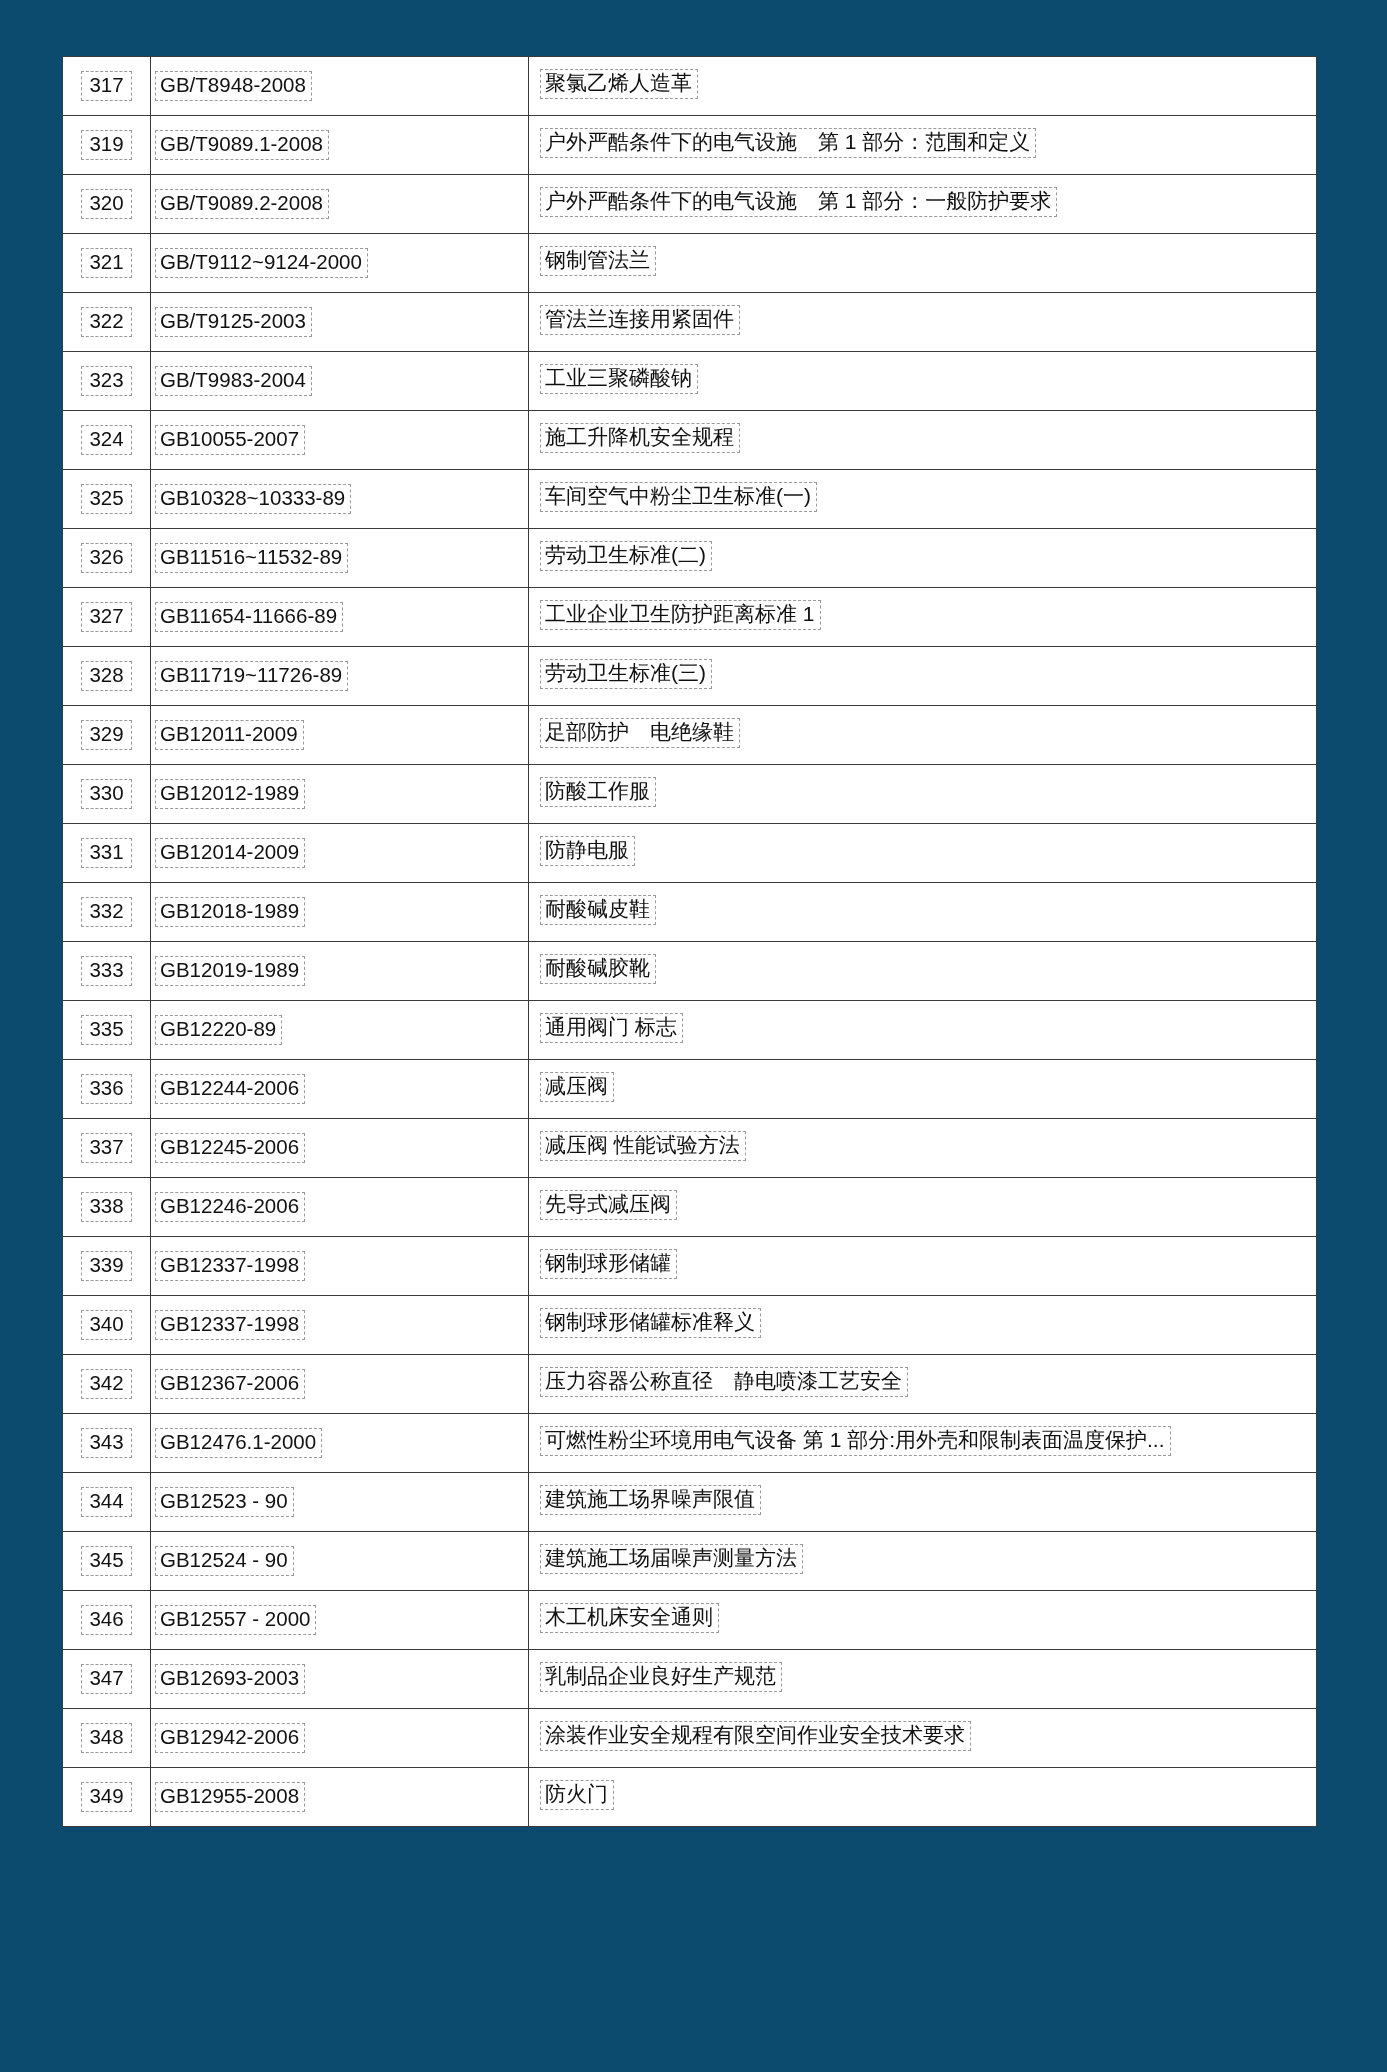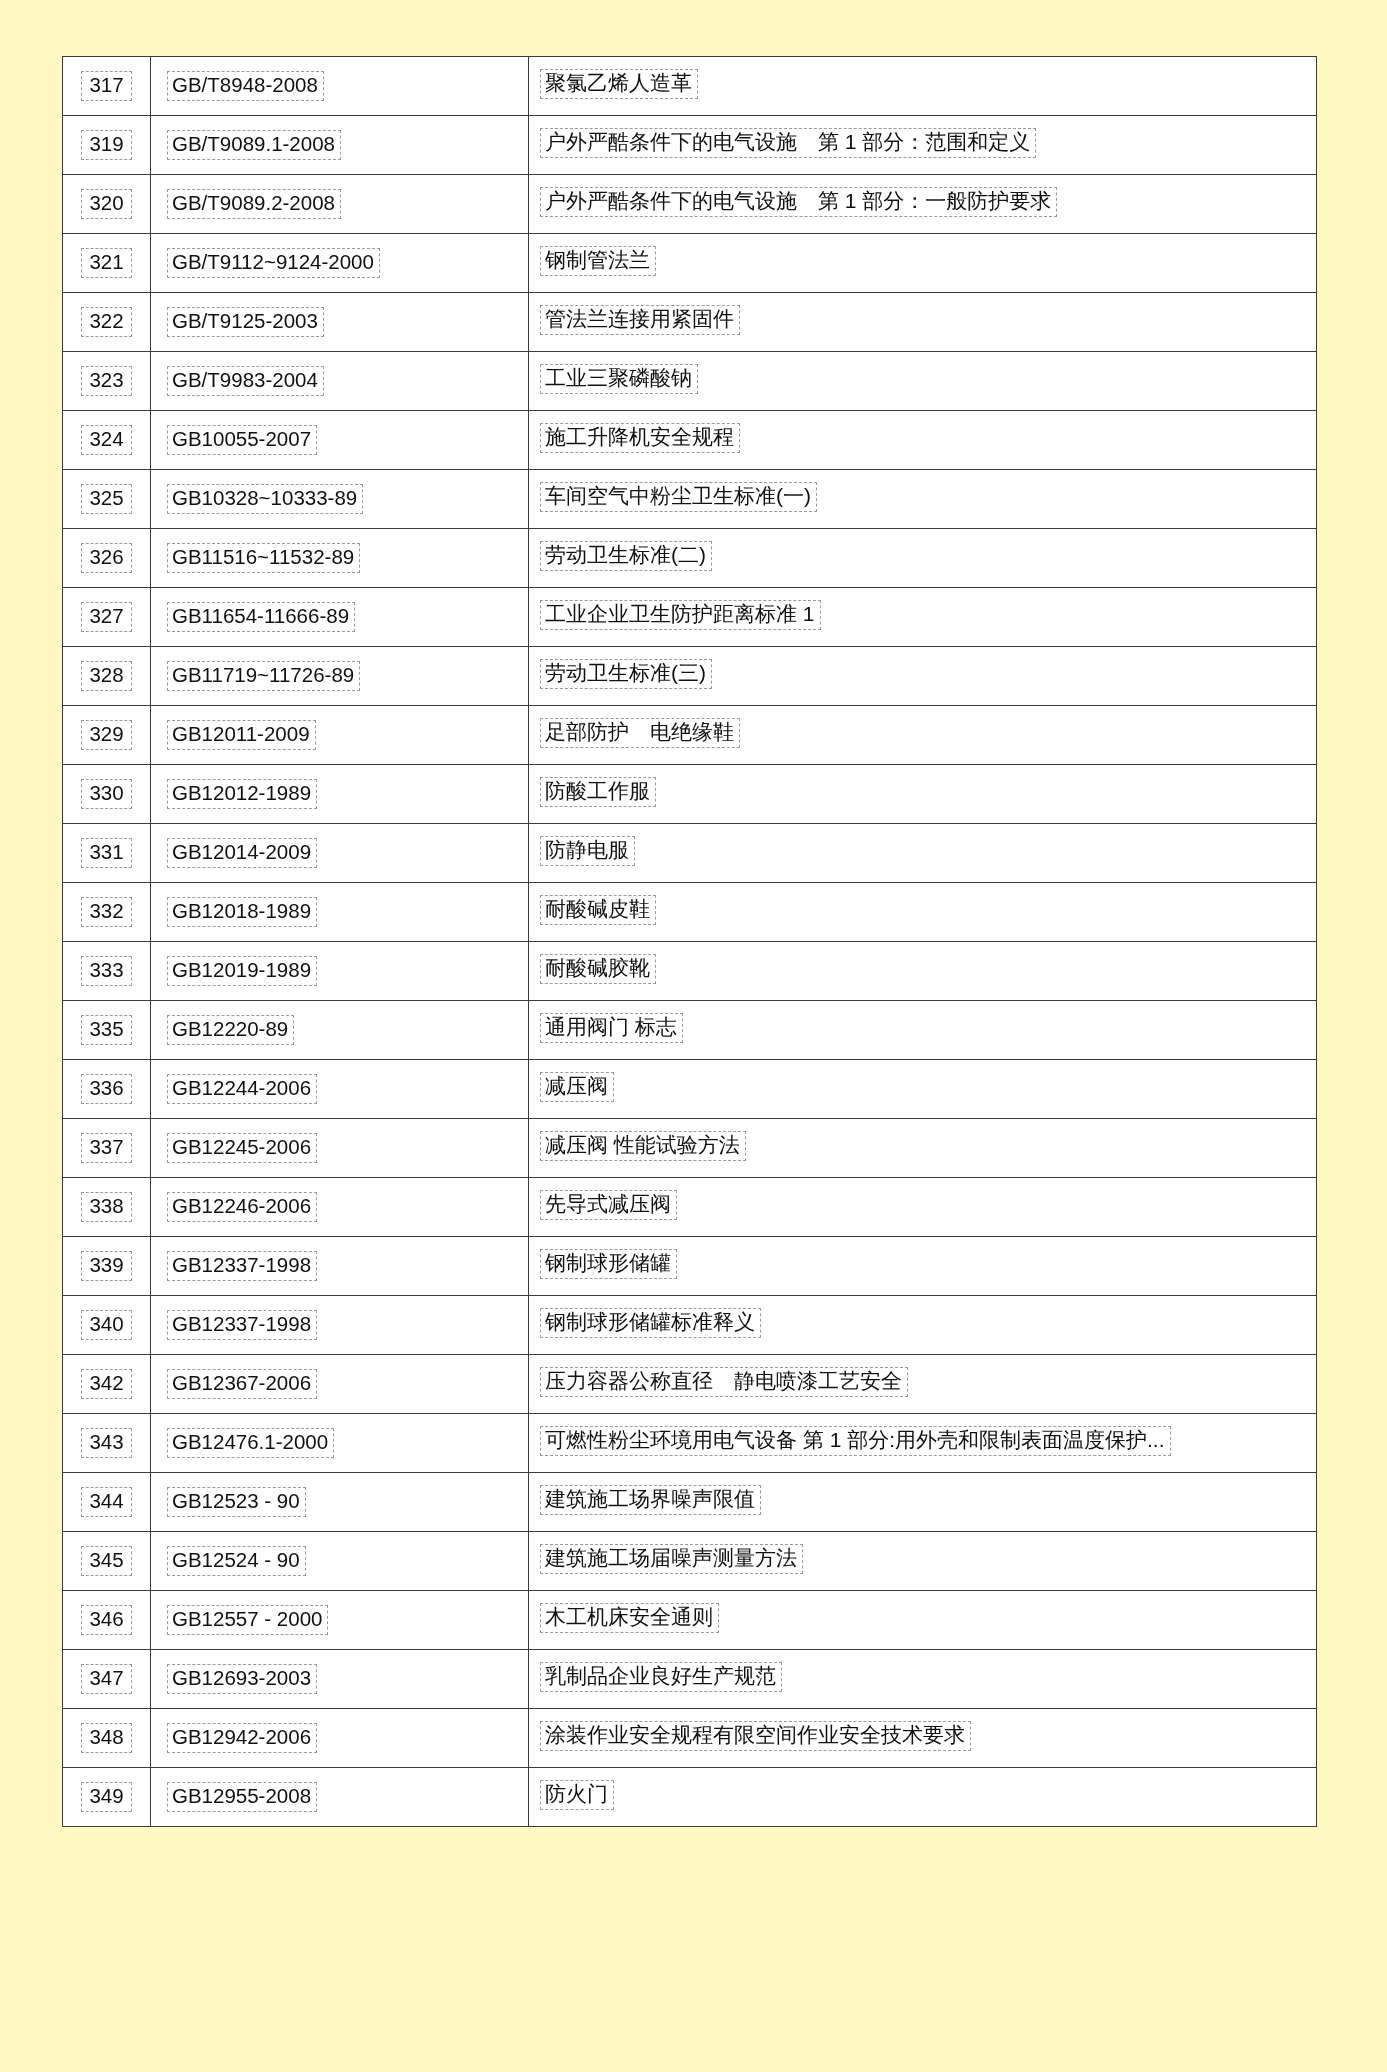--- a/index.html
+++ b/index.html
@@ -12,21 +12,21 @@
     height: 2072px;
     font-family: "Liberation Sans", "DejaVu Sans", sans-serif;
     color: #000000;
     overflow: hidden;
   }
   .page {
     position: relative;
     width: 1387px;
     height: 2072px;
     box-sizing: border-box;
-    background: #fef9c3;
+    background: #0c4a6e;
   }
   .table-wrap {
     position: absolute;
     left: 62px;
     top: 56px;
     width: 1254px;
   }
   table.std-table {
     border-collapse: collapse;
     width: 1254px;
@@ -63,21 +63,21 @@
     line-height: 1.18;
     white-space: nowrap;
     font-size: 20.5px;
     color: #111111;
   }
   .cell-num .txt {
     font-size: 20.5px;
     padding: 1px 7px 2px 7px;
   }
   .cell-code .txt {
-    margin-left: 16px;
+    margin-left: 4px;
     font-size: 20.5px;
   }
   .cell-title .txt {
     margin-left: 11px;
     font-size: 21px;
     max-width: 770px;
     overflow: hidden;
     text-overflow: ellipsis;
   }
   

